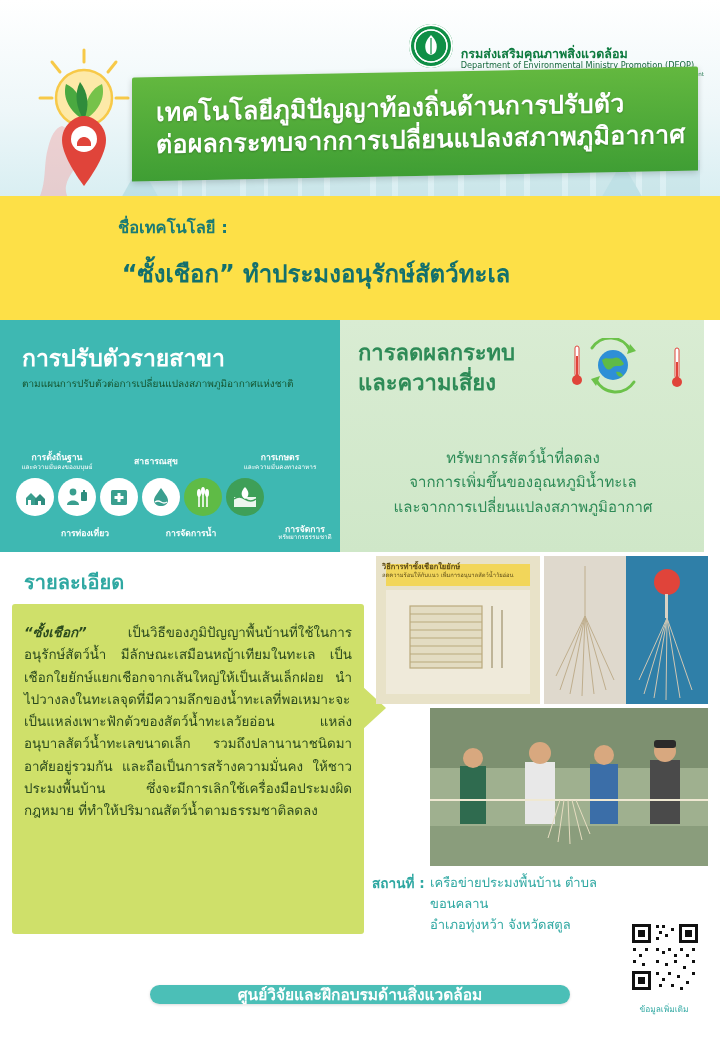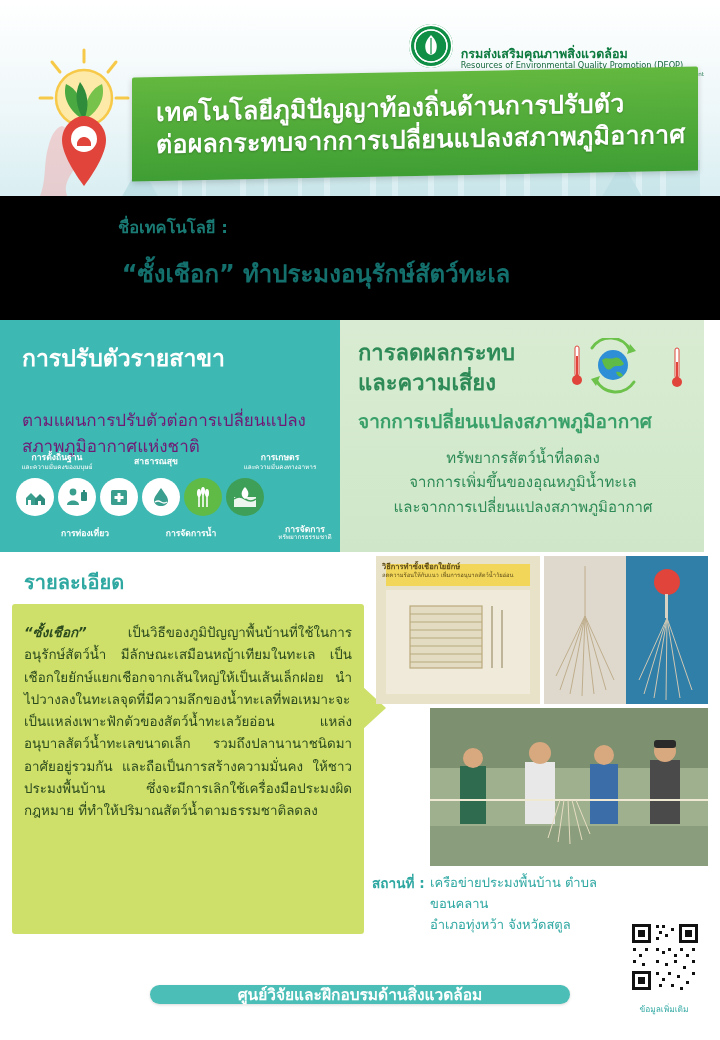--- a/index.html
+++ b/index.html
@@ -103,21 +103,21 @@
     left: 8px; top: 120px;
     width: 120px; height: 200px;
     opacity: .55;
   }
 
   
   .name-block {
     position: absolute;
     left: 0; top: 196px;
     width: 720px; height: 124px;
-    background: #000000;
+    background: #fde047;
   }
   .name-label {
     position: absolute;
     left: 118px; top: 18px;
     font-size: 16.5px;
     color: #1a7a74;
     font-weight: bold;
   }
   .name-value {
     position: absolute;
@@ -141,24 +141,23 @@
     position: absolute;
     left: 22px; top: 20px;
     font-size: 23px;
     color: #ffffff;
     font-weight: bold;
   }
   .panel-left .sub {
     position: absolute;
     left: 22px; top: 56px;
     width: 316px;
-    font-size: 17px;
-    color: #701a75;
+    font-size: 10px;
+    color: #14532d;
     line-height: 1.5;
-    margin-top: 32px;
   }
   .sector-head {
     position: absolute;
     font-size: 8.6px;
     color: #ffffff;
     font-weight: bold;
     text-align: center;
     line-height: 1.25;
   }
   .sector-head small { font-weight: normal; font-size: 6.4px; display:block; }
@@ -385,21 +384,21 @@
       <div class="logo-mark">
         <svg width="34" height="34" viewBox="0 0 34 34">
           <circle cx="17" cy="17" r="16" fill="#0f8f46" stroke="#ffffff" stroke-width="1.4"></circle>
           <path d="M17 6 C12 11 10 16 12 22 C14 27 20 27 22 22 C24 16 22 11 17 6 Z" fill="#ffffff"></path>
           <path d="M17 9 L17 25" stroke="#0f8f46" stroke-width="1.2"></path>
           <circle cx="17" cy="17" r="16" fill="none" stroke="#ffffff" stroke-width="1.2"></circle>
         </svg>
       </div>
       <div class="logo-text">
         <div class="logo-th">กรมส่งเสริมคุณภาพสิ่งแวดล้อม</div>
-        <div class="logo-en">Resources of Environmental Quality Promotion (DEQP)</div>
+        <div class="logo-en">Department of Environmental Ministry Promotion (DEQP)</div>
         <div class="logo-min">กระทรวงทรัพยากรธรรมชาติและสิ่งแวดล้อม | Ministry of Natural Resources and Environment</div>
       </div>
     </div>
 
     <svg class="map-silhouette" viewBox="0 0 120 200">
       <path d="M54 6 C66 10 74 22 72 36 C70 48 60 54 58 66 C56 78 66 84 70 96
                C74 108 70 120 62 130 C56 138 52 150 54 162 C56 176 50 190 40 196
                C34 199 28 194 30 186 C34 172 38 160 36 148 C34 134 26 126 24 112
                C22 96 30 84 34 70 C38 56 36 42 40 28 C43 16 47 8 54 6 Z" fill="#f1a6a6" opacity=".85"></path>
     </svg>
@@ -511,21 +510,20 @@
   <div class="icon-caption" style="left:256px; top:524px; width:98px;">
     <span>การจัดการ</span>
     <small>ทรัพยากรธรรมชาติ</small>
   </div>
 
   <div class="panel-right">
     <h2>
       <span>การลดผลกระทบ</span>
       <span class="ln2">และความเสี่ยง</span>
     </h2>
-    <div class="h2b">จากการเปลี่ยนแปลงสภาพภูมิอากาศ</div>
     <div class="body">
       <div>ทรัพยากรสัตว์น้ำที่ลดลง</div>
       <div>จากการเพิ่มขึ้นของอุณหภูมิน้ำทะเล</div>
       <div>และจากการเปลี่ยนแปลงสภาพภูมิอากาศ</div>
     </div>
 
     <svg class="earth-icon" viewBox="0 0 56 56">
       <path d="M6 10 A22 22 0 0 1 44 12" stroke="#6cc24a" stroke-width="3" fill="none" stroke-linecap="round"></path>
       <polygon points="44,6 50,13 41,16" fill="#6cc24a"></polygon>
       <path d="M48 44 A22 22 0 0 1 10 42" stroke="#6cc24a" stroke-width="3" fill="none" stroke-linecap="round"></path>

